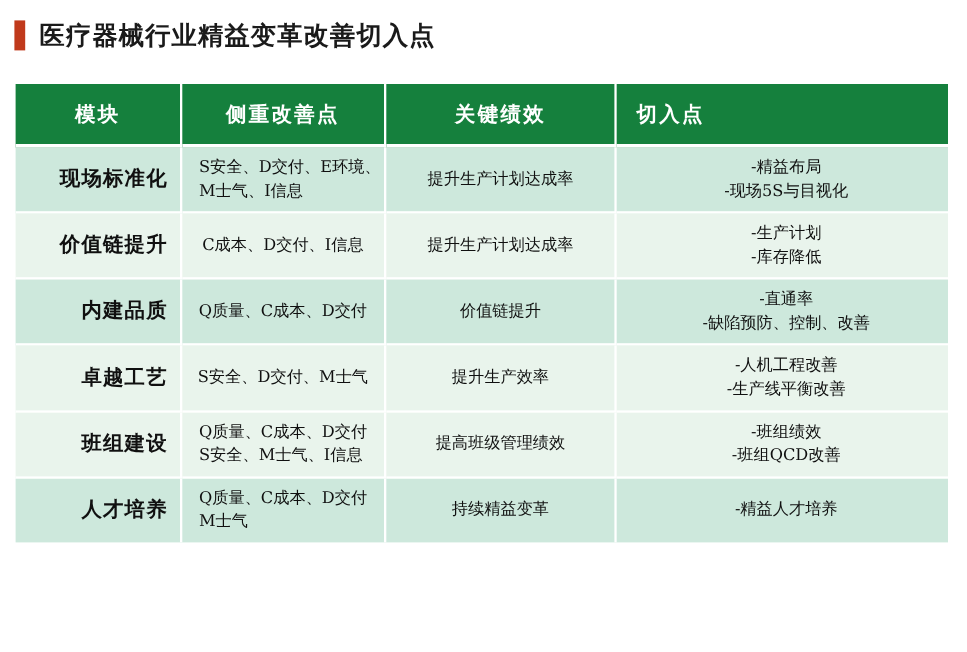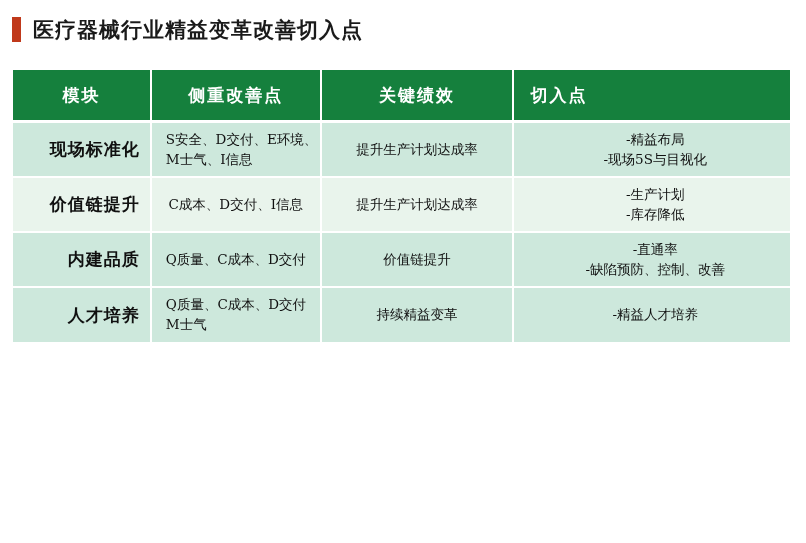--- a/index.html
+++ b/index.html
@@ -190,22 +190,49 @@
         </td>
         <td class="col-kpi">
           <span class="cell-line">价值链提升</span>
         </td>
         <td class="col-entry">
           <span class="cell-line">-直通率</span>
           <span class="cell-line">-缺陷预防、控制、改善</span>
         </td>
       </tr>
 
-
-
+      <tr class="row-light">
+        <td class="col-module">卓越工艺</td>
+        <td class="col-focus">
+          <span class="cell-line">S安全、D交付、M士气</span>
+        </td>
+        <td class="col-kpi">
+          <span class="cell-line">提升生产效率</span>
+        </td>
+        <td class="col-entry">
+          <span class="cell-line">-人机工程改善</span>
+          <span class="cell-line">-生产线平衡改善</span>
+        </td>
+      </tr>
+
+
+      <tr class="row-light">
+        <td class="col-module">班组建设</td>
+        <td class="col-focus" style="text-align: left; padding-left: 14px;">
+          <span class="cell-line">Q质量、C成本、D交付</span>
+          <span class="cell-line">S安全、M士气、I信息</span>
+        </td>
+        <td class="col-kpi">
+          <span class="cell-line">提高班级管理绩效</span>
+        </td>
+        <td class="col-entry">
+          <span class="cell-line">-班组绩效</span>
+          <span class="cell-line">-班组QCD改善</span>
+        </td>
+      </tr>
 
       <tr class="row-dark">
         <td class="col-module">人才培养</td>
         <td class="col-focus" style="text-align: left; padding-left: 14px;">
           <span class="cell-line">Q质量、C成本、D交付</span>
           <span class="cell-line">M士气</span>
         </td>
         <td class="col-kpi">
           <span class="cell-line">持续精益变革</span>
         </td>

